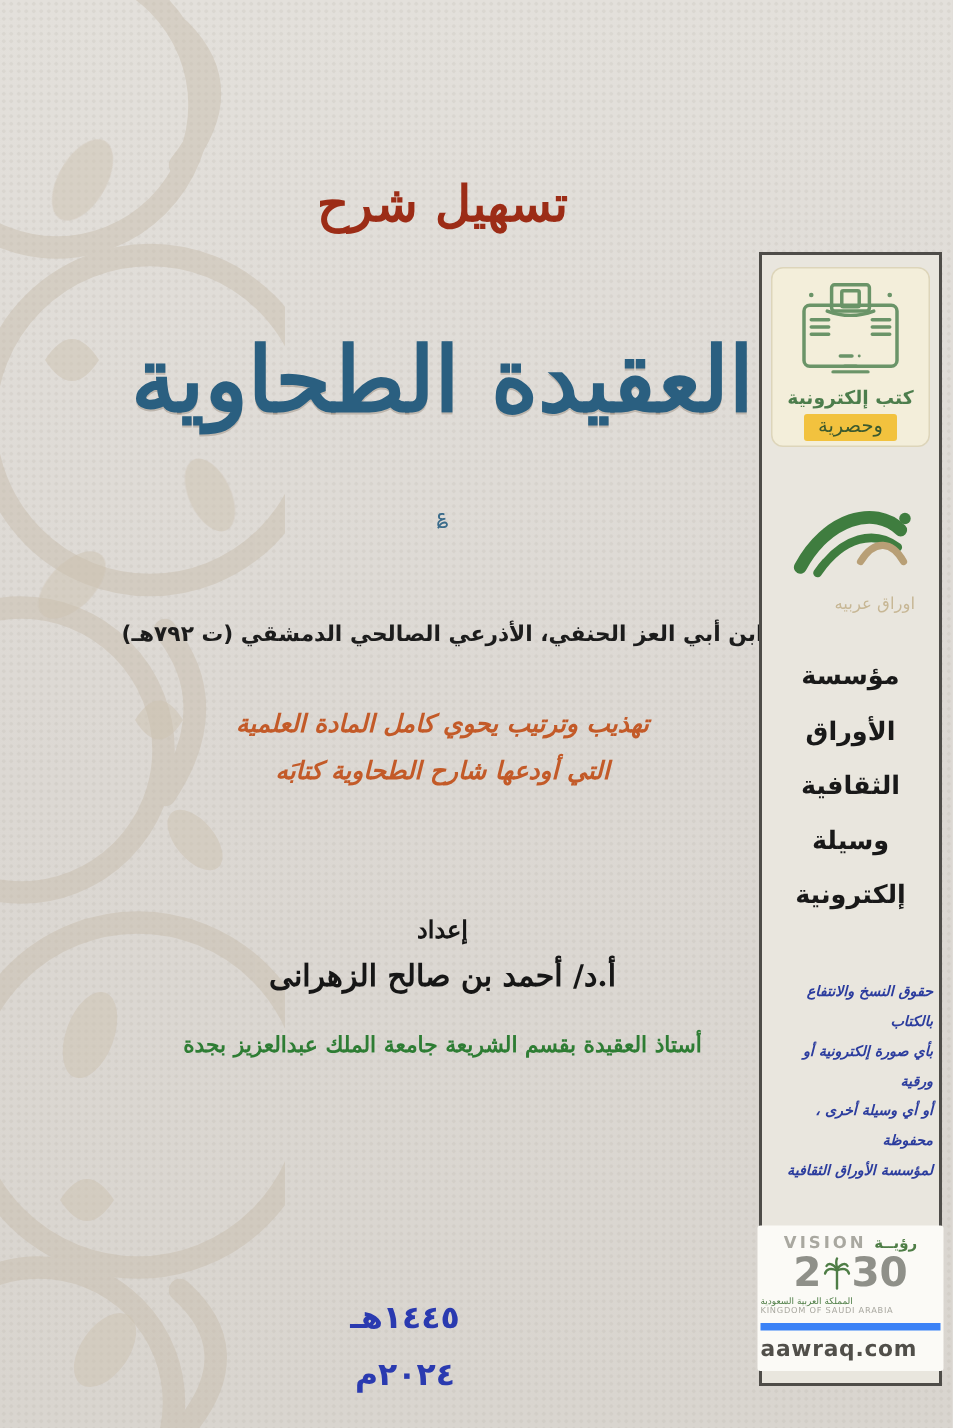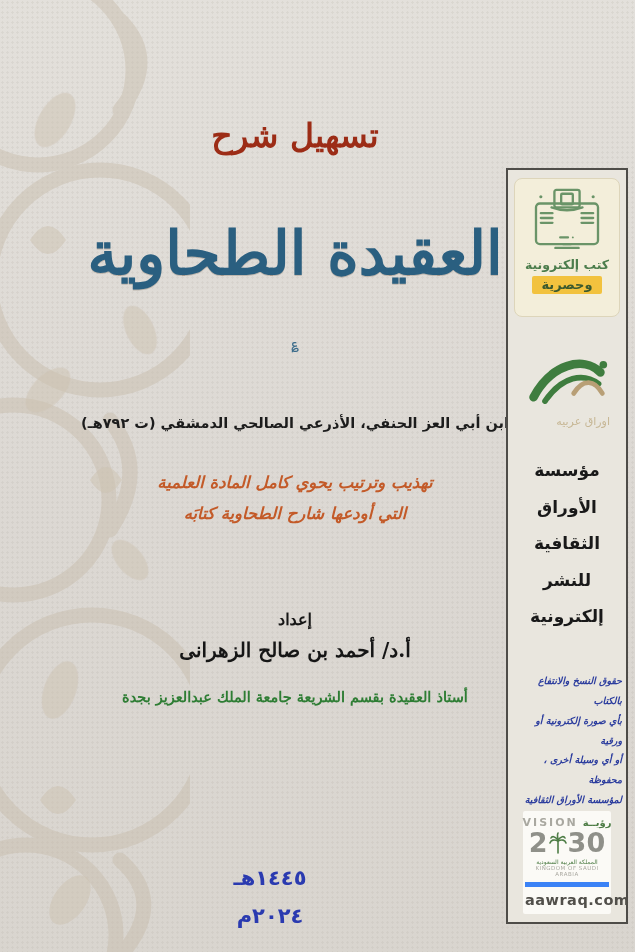--- a/index.html
+++ b/index.html
@@ -33,34 +33,34 @@
   .dates{top:860px;font-size:21px;line-height:1.8;font-weight:700;color:#2a3ab0;width:460px !important;}
 
   
   .sidebar{
     position:absolute;left:506px;top:168px;width:122px;height:756px;
     box-sizing:border-box;border:2px solid #4e4c48;background:#e9e6de;
     display:flex;flex-direction:column;align-items:center;padding:8px 4px;
   }
   .ebadge{
     width:106px;box-sizing:border-box;background:#f3eeda;border:1px solid #ddd5ba;
-    border-radius:8px;padding:8px 2px 22px;text-align:center;
+    border-radius:8px;padding:8px 2px 3px;text-align:center;
   }
   .ebadge .t1{display:block;color:#4c7d4c;font-weight:700;font-size:12.5px;margin-top:4px;direction:rtl;}
-  .ebadge .t2{display:inline-block;background:#f2c23e;color:#3c5a2e;font-weight:700;font-size:13px;
+  .ebadge .t2{display:inline-block;background:#f2c23e;color:#3c5a2e;font-weight:400;font-size:13px;
               padding:1px 9px 2px;border-radius:2px;margin-top:4px;direction:rtl;}
   .brand{margin-top:34px;}
   .brand .bname{display:block;color:#c7b795;font-size:11px;margin-top:2px;direction:rtl;letter-spacing:1px;}
   .org{margin-top:24px;text-align:center;direction:rtl;}
   .org span{display:block;font-size:17px;font-weight:800;color:#191919;line-height:2.15;}
   .copy{margin-top:36px;text-align:right;direction:rtl;font-style:italic;}
   .copy span{display:block;font-size:9.5px;font-weight:800;color:#2c3d9e;line-height:2.1;}
   .vision{
-    margin-top:auto;width:88px;box-sizing:border-box;background:#fbfaf6;
-    text-align:center;padding:5px 2px 0;border-radius:2px;
+    margin-top:auto;width:124px;box-sizing:border-box;background:#fbfaf6;
+    text-align:left;padding:5px 2px 0;border-radius:2px;
   }
   .v-row1{display:flex;justify-content:center;align-items:baseline;gap:5px;}
   .v-en{font-size:11px;letter-spacing:2px;color:#a9a8a0;font-weight:700;}
   .v-ar{font-size:10px;color:#4e7d46;font-weight:700;}
   .v-year{display:flex;justify-content:center;align-items:center;gap:1px;
           font-size:27px;font-weight:800;color:#8f9089;line-height:1;}
   .v-country-ar{display:block;font-size:6px;color:#4e7d46;margin-top:2px;}
   .v-country-en{display:block;font-size:5.5px;color:#a9a8a0;letter-spacing:.5px;}
   .site{display:block;margin-top:5px;border-top:5px solid #3b82f6;padding:5px 0 6px;
         font-size:14.5px;font-weight:700;color:#514f4a;letter-spacing:.5px;}
@@ -151,21 +151,21 @@
         <path d="M52 44 C62 28 74 30 82 44" stroke="#b89f76" stroke-width="5"></path>
         <circle cx="83" cy="14" r="4" fill="#3f7d3f" stroke="none"></circle>
       </svg>
       <span class="bname">اوراق عربيه</span>
     </div>
 
     <div class="org">
       <span>مؤسسة</span>
       <span>الأوراق</span>
       <span>الثقافية</span>
-      <span>للنشر</span>
+      <span>وسيلة</span>
       <span>إلكترونية</span>
     </div>
 
     <div class="copy">
       <span>حقوق النسخ والانتفاع بالكتاب</span>
       <span>بأي صورة إلكترونية أو ورقية</span>
       <span>أو أي وسيلة أخرى ، محفوظة</span>
       <span>لمؤسسة الأوراق الثقافية</span>
     </div>
 

